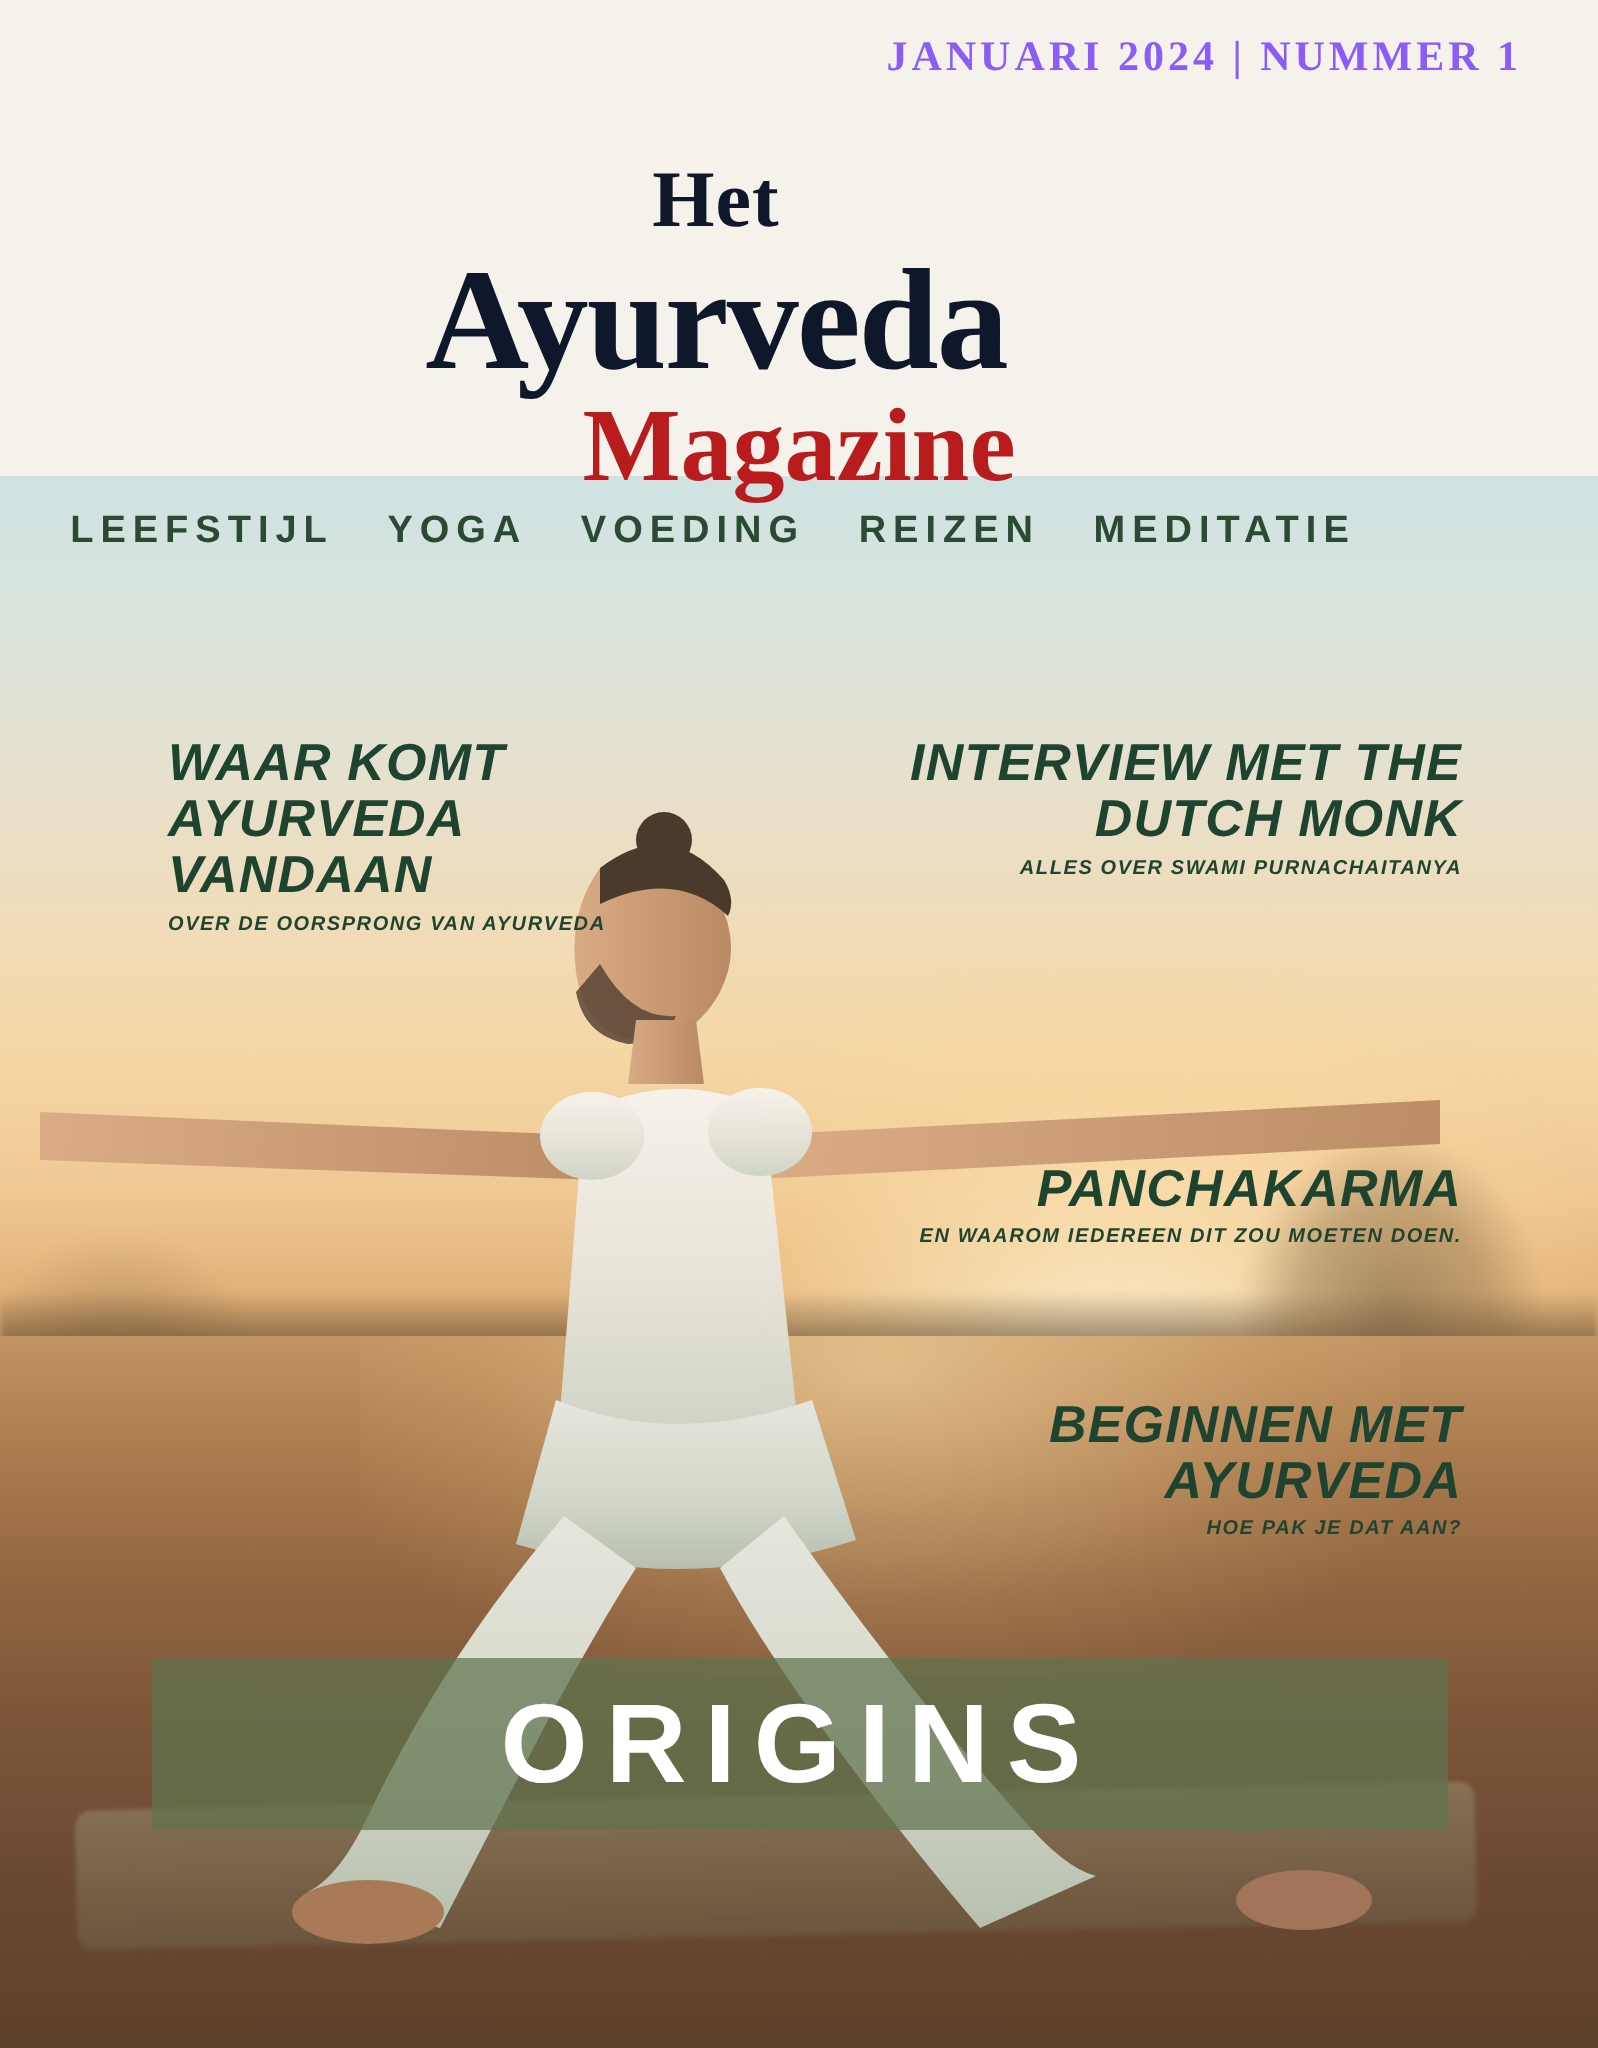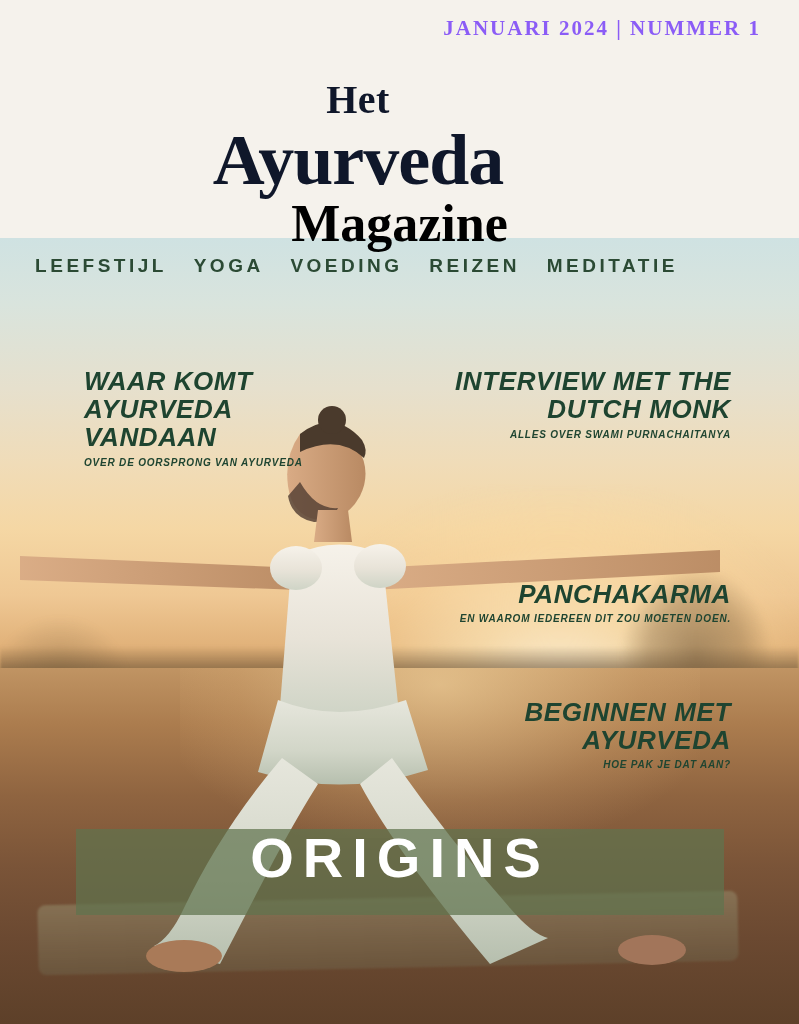--- a/index.html
+++ b/index.html
@@ -64,21 +64,21 @@
   }
   .title-mag {
     position: absolute;
     top: 196px;
     left: 0;
     width: 799px;
     text-align: center;
     font-family: "Liberation Serif", serif;
     font-size: 52px;
     font-weight: 700;
-    color: #000000;
+    color: #b91c1c;
     line-height: 56px;
     z-index: 6;
   }
 
   
   .photo {
     position: absolute;
     top: 238px; left: 0;
     width: 799px;
     height: 786px;
@@ -222,21 +222,21 @@
   #cl-beginnen .sub { margin-top: 2px; }
 
   
   .banner {
     position: absolute;
     left: 76px; top: 829px;
     width: 648px; height: 86px;
     background: rgba(95,115,78,0.72);
     z-index: 9;
     display: flex;
-    align-items: flex-start;
+    align-items: center;
     justify-content: center;
   }
   .banner-text {
     color: #ffffff;
     font-size: 56px;
     font-weight: 700;
     letter-spacing: 9px;
     line-height: 58px;
   }
 </style>

